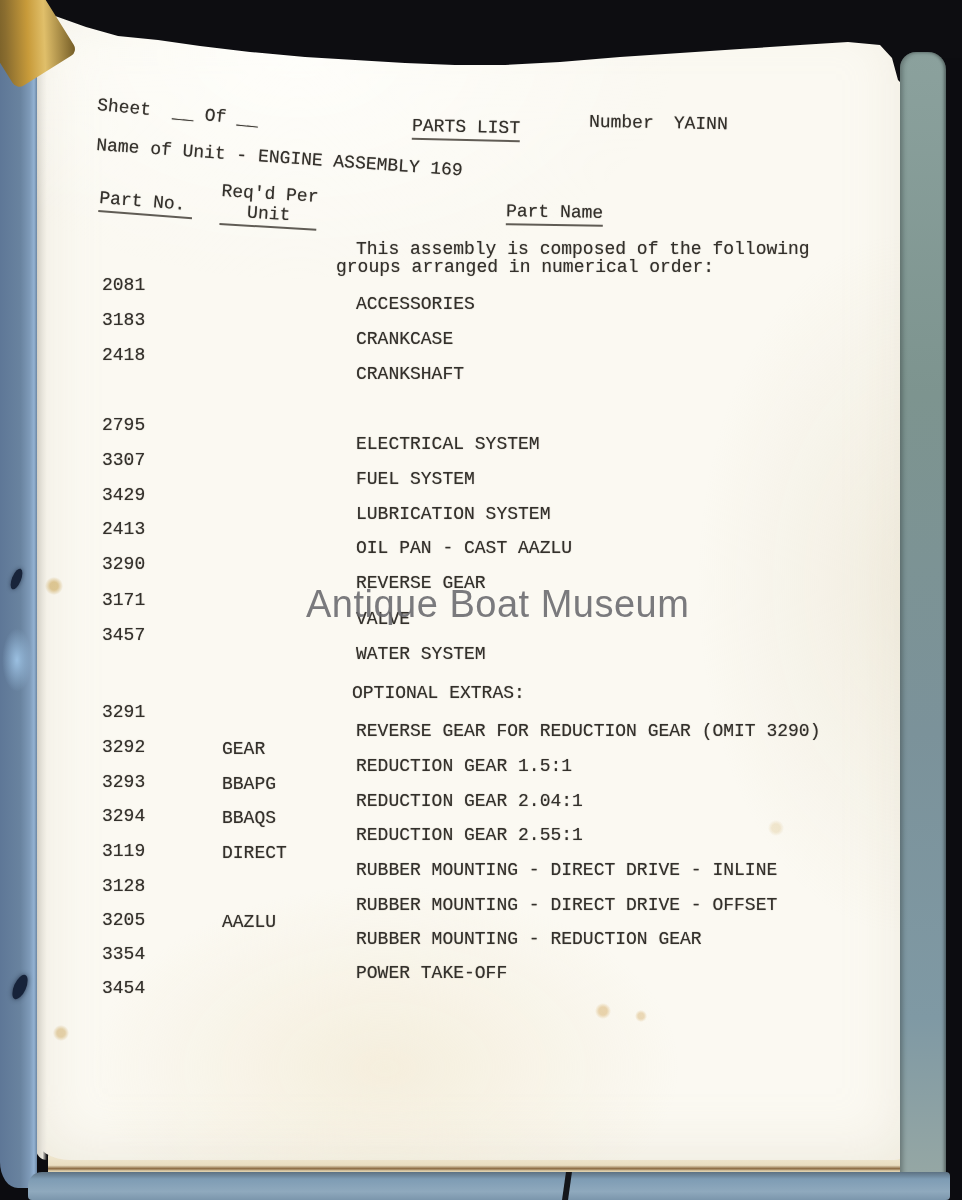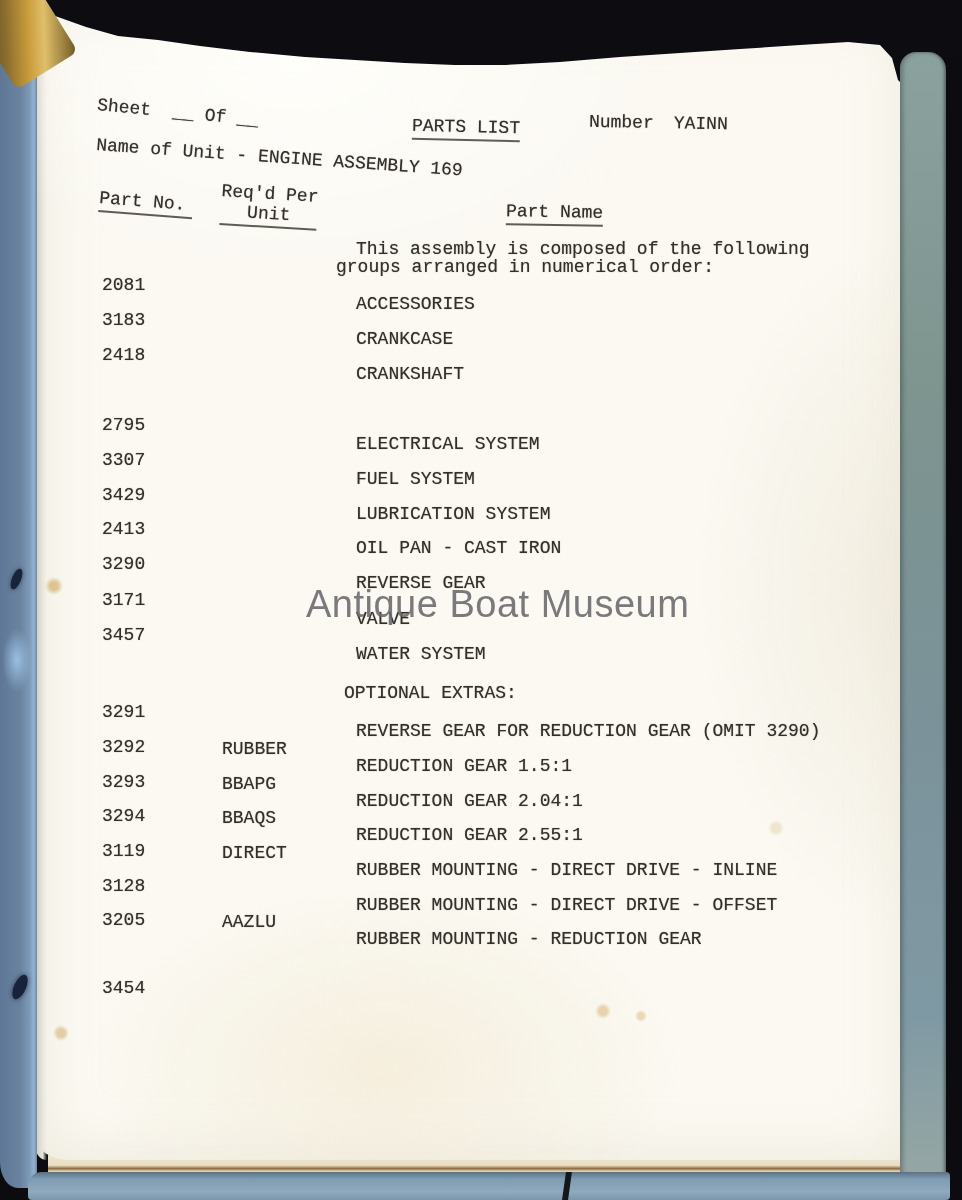--- a/index.html
+++ b/index.html
@@ -68,21 +68,21 @@
   .col-reqd{left:222px;top:182px;transform:rotate(3.5deg);transform-origin:0 0;text-align:center;
     border-bottom:2px solid rgba(58,53,45,.8);padding-bottom:2px;}
   .col-reqd .l2{display:block;padding:2px 0 1px 0;}
   .col-name{left:506px;top:203px;transform:rotate(1deg);}
   .intro1{left:356px;top:240px;}
   .intro2{left:336px;top:258px;}
   .row{position:absolute;left:0;width:100%;height:36px;}
   .row .no{position:absolute;left:102px;top:0;}
   .row .req{position:absolute;left:222px;top:2px;}
   .row .nm{position:absolute;left:356px;top:19px;}
-  .extras-head{left:344px;top:684px;text-align:center;}
+  .extras-head{left:352px;top:684px;text-align:center;}
   .watermark{position:absolute;left:306px;top:583px;z-index:9;
     font-family:"Liberation Sans","DejaVu Sans",sans-serif;font-size:38px;font-weight:400;
     color:rgba(104,104,108,.88);letter-spacing:.5px;white-space:pre;}
 </style>
 </head>
 <body>
 
 <div class="canvas">
   <div class="bg-black"></div>
   <div class="stack-bottom"></div>
@@ -117,31 +117,32 @@
 
     <span class="abs intro1">This assembly is composed of the following</span>
     <span class="abs intro2">groups arranged in numerical order:</span>
 
     <div class="row" style="top:276px"><span class="no">2081</span><span class="req"></span><span class="nm">ACCESSORIES</span></div>
     <div class="row" style="top:311px"><span class="no">3183</span><span class="req"></span><span class="nm">CRANKCASE</span></div>
     <div class="row" style="top:346px"><span class="no">2418</span><span class="req"></span><span class="nm">CRANKSHAFT</span></div>
     <div class="row" style="top:416px"><span class="no">2795</span><span class="req"></span><span class="nm">ELECTRICAL SYSTEM</span></div>
     <div class="row" style="top:451px"><span class="no">3307</span><span class="req"></span><span class="nm">FUEL SYSTEM</span></div>
     <div class="row" style="top:486px"><span class="no">3429</span><span class="req"></span><span class="nm">LUBRICATION SYSTEM</span></div>
-    <div class="row" style="top:520px"><span class="no">2413</span><span class="req"></span><span class="nm">OIL PAN - CAST IRON</span></div>
+    <div class="row" style="top:520px"><span class="no">2413</span><span class="req"></span><span class="nm">OIL PAN - CAST AAZLU</span></div>
     <div class="row" style="top:555px"><span class="no">3290</span><span class="req"></span><span class="nm">REVERSE GEAR</span></div>
     <div class="row" style="top:591px"><span class="no">3171</span><span class="req"></span><span class="nm">VALVE</span></div>
     <div class="row" style="top:626px"><span class="no">3457</span><span class="req"></span><span class="nm">WATER SYSTEM</span></div>
 
     <span class="abs extras-head">OPTIONAL EXTRAS:</span>
 
     <div class="row" style="top:703px"><span class="no">3291</span><span class="req"></span><span class="nm">REVERSE GEAR FOR REDUCTION GEAR (OMIT 3290)</span></div>
-    <div class="row" style="top:738px"><span class="no">3292</span><span class="req">RUBBER</span><span class="nm">REDUCTION GEAR 1.5:1</span></div>
+    <div class="row" style="top:738px"><span class="no">3292</span><span class="req">GEAR</span><span class="nm">REDUCTION GEAR 1.5:1</span></div>
     <div class="row" style="top:773px"><span class="no">3293</span><span class="req">BBAPG</span><span class="nm">REDUCTION GEAR 2.04:1</span></div>
     <div class="row" style="top:807px"><span class="no">3294</span><span class="req">BBAQS</span><span class="nm">REDUCTION GEAR 2.55:1</span></div>
     <div class="row" style="top:842px"><span class="no">3119</span><span class="req">DIRECT</span><span class="nm">RUBBER MOUNTING - DIRECT DRIVE - INLINE</span></div>
     <div class="row" style="top:877px"><span class="no">3128</span><span class="req"></span><span class="nm">RUBBER MOUNTING - DIRECT DRIVE - OFFSET</span></div>
     <div class="row" style="top:911px"><span class="no">3205</span><span class="req">AAZLU</span><span class="nm">RUBBER MOUNTING - REDUCTION GEAR</span></div>
+    <div class="row" style="top:945px"><span class="no">3354</span><span class="req"></span><span class="nm">POWER TAKE-OFF</span></div>
     <div class="row" style="top:979px"><span class="no">3454</span><span class="req"></span></div>
   </div>
 
   <div class="watermark">Antique Boat Museum</div>
 </div>
 
 </body></html>

